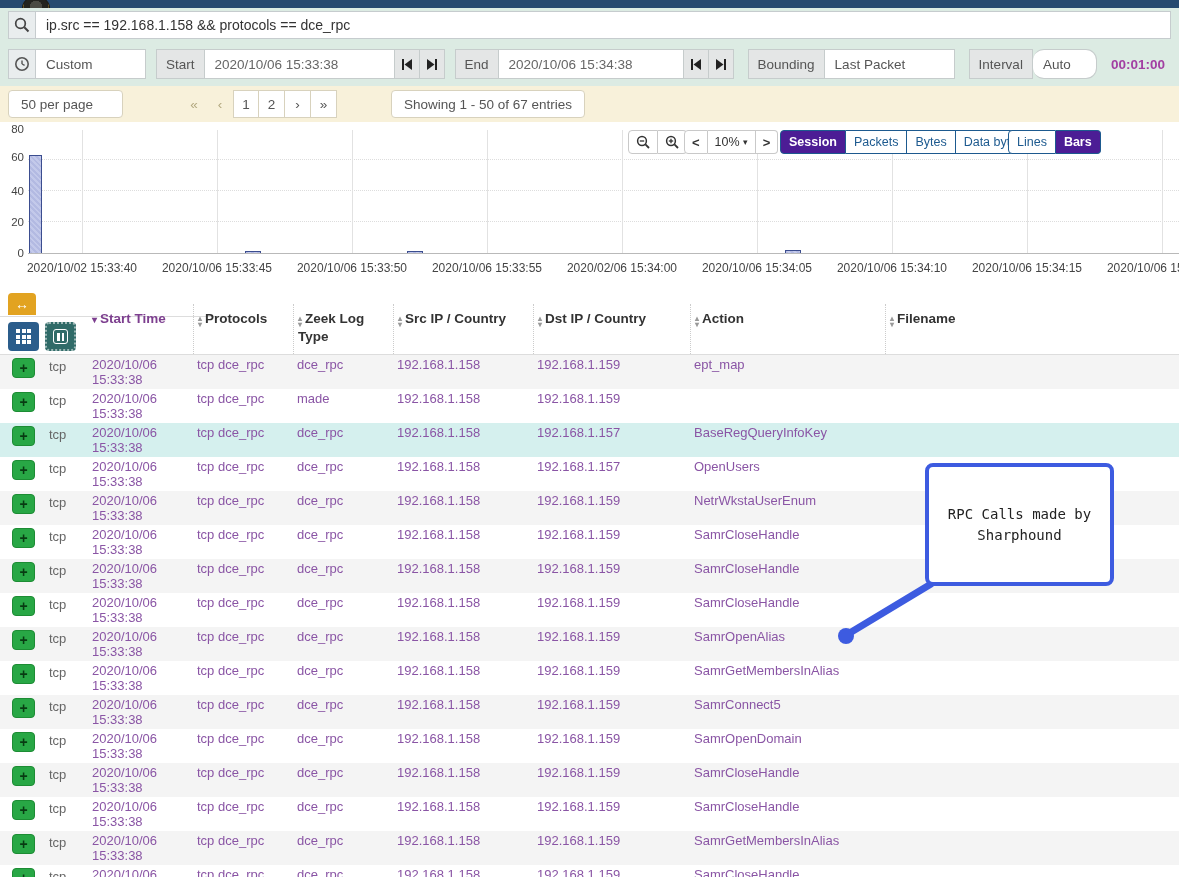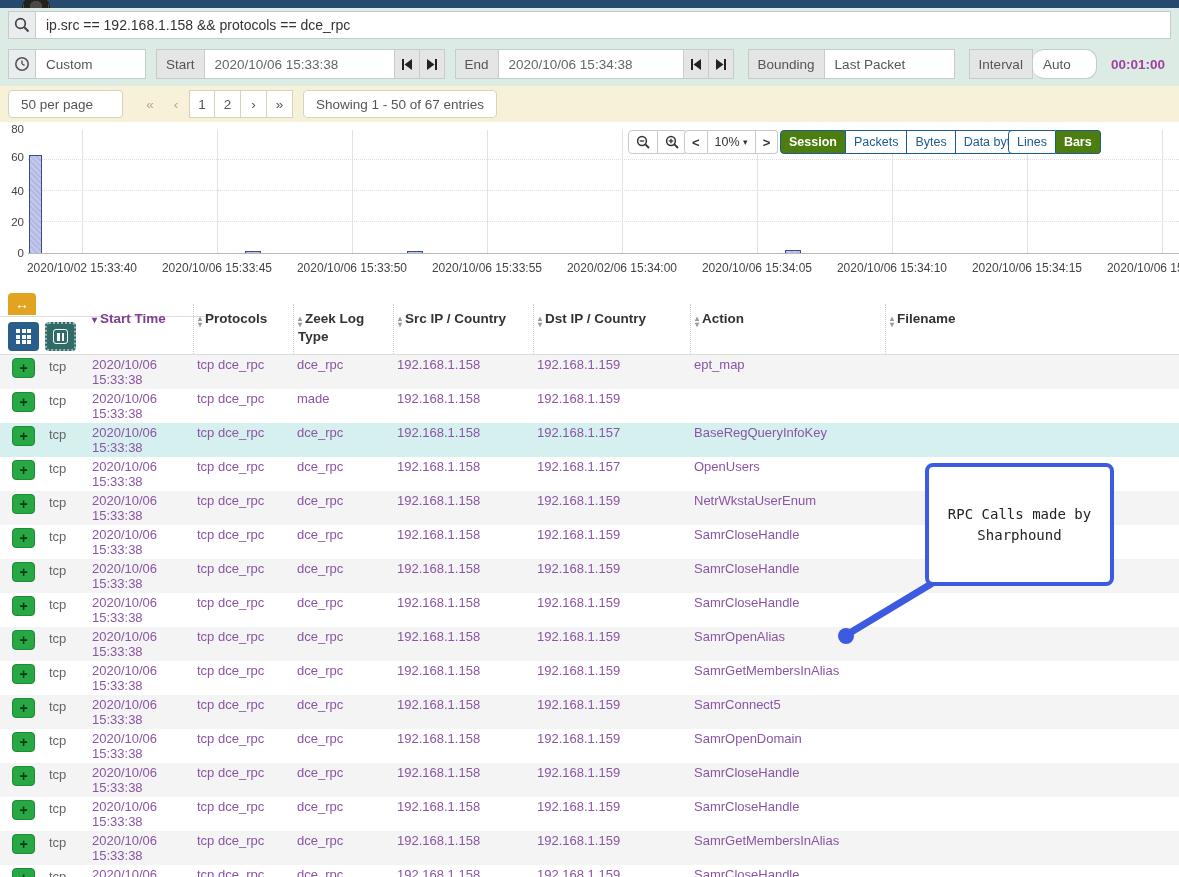--- a/index.html
+++ b/index.html
@@ -29,21 +29,21 @@
          display:flex; align-items:center; padding:0 9px; flex:0 0 auto; }
   .field { height:30px; background:#fff; border:1px solid #c6cccc; font-size:13.5px; color:#555;
            display:flex; align-items:center; padding:0 10px; flex:0 0 auto; }
   .stepbtn { width:25px; height:30px; background:#e4e6e6; border:1px solid #c6cccc; border-left:none;
              display:flex; align-items:center; justify-content:center; cursor:pointer; }
   .gap10 { width:10px; } .gap14 { width:14px; }
   #duration { color:#a23fa2; font-weight:bold; font-size:13.5px; margin-left:14px; }
 
   
   #pagerow { position:absolute; left:0; top:86px; width:100%; height:36px; background:#f8f1da;
-             display:flex; align-items:center; padding:0 8px; }
+             display:flex; align-items:center; padding:0 8px;gap:44px; }
   .pill { height:28px; background:#fff; border:1px solid #d8d2bd; border-radius:4px; font-size:13.5px;
           color:#555; display:flex; align-items:center; padding:0 12px; }
   #pager { display:flex; margin-left:14px; }
   .pagebtn { min-width:26px; height:28px; display:flex; align-items:center; justify-content:center;
              font-size:13.5px; color:#555; border:1px solid #d8d2bd; background:#fff; cursor:pointer; }
   .pagebtn.ghost { background:transparent; border-color:transparent; color:#b3a87f; }
   #pageinfo { margin-left:10px; }
 
   
   #chart { position:absolute; left:0; top:122px; width:100%; height:160px; background:#fff; }
@@ -55,21 +55,21 @@
   .xlab { position:absolute; width:150px; text-align:center; font-size:12px; color:#444; top:139px; }
   .bar { position:absolute; bottom:0; background:repeating-linear-gradient(45deg,#b3bae2 0 2px,#c3c9ea 2px 4px);
          border:1px solid #3b4d8f; border-bottom:none; }
   .ctlgrp { position:absolute; top:8px; display:flex; height:24px; }
   .cbtn { height:24px; background:#fff; border:1px solid #c9c9c9; display:flex; align-items:center;
           justify-content:center; padding:0 7px; font-size:12.5px; color:#333; cursor:pointer; }
   .cbtn.first { border-radius:4px 0 0 4px; } .cbtn.last { border-radius:0 4px 4px 0; border-left:none; }
   .cbtn.mid { border-left:none; }
   .tbtn { height:24px; display:flex; align-items:center; justify-content:center; padding:0 8px;
           font-size:12.5px; cursor:pointer; background:#fff; color:#1d5a8f; border:1px solid #1d5a8f; }
-  .tbtn.on { background:#4d7c0f; color:#fff; font-weight:bold; }
+  .tbtn.on { background:#4c1d95; color:#fff; font-weight:bold; }
   .tbtn.first { border-radius:4px 0 0 4px; } .tbtn.last { border-radius:0 4px 4px 0; }
   .tbtn + .tbtn { border-left:none; }
   .chev { font-weight:bold; font-size:13px; }
 
   
   #tablearea { position:absolute; left:0; top:282px; right:0; bottom:0; background:#fff; }
   #widthbtn { position:absolute; left:8px; top:11px; width:28px; height:22px; background:#e2a321;
               border:none; border-radius:4px 4px 0 0; color:#fff; font-size:14px; font-weight:bold;
               display:flex; align-items:center; justify-content:center; cursor:pointer; }
   #toprule { position:absolute; left:0; top:34px; width:235px; border-top:1px solid #ddd; }

